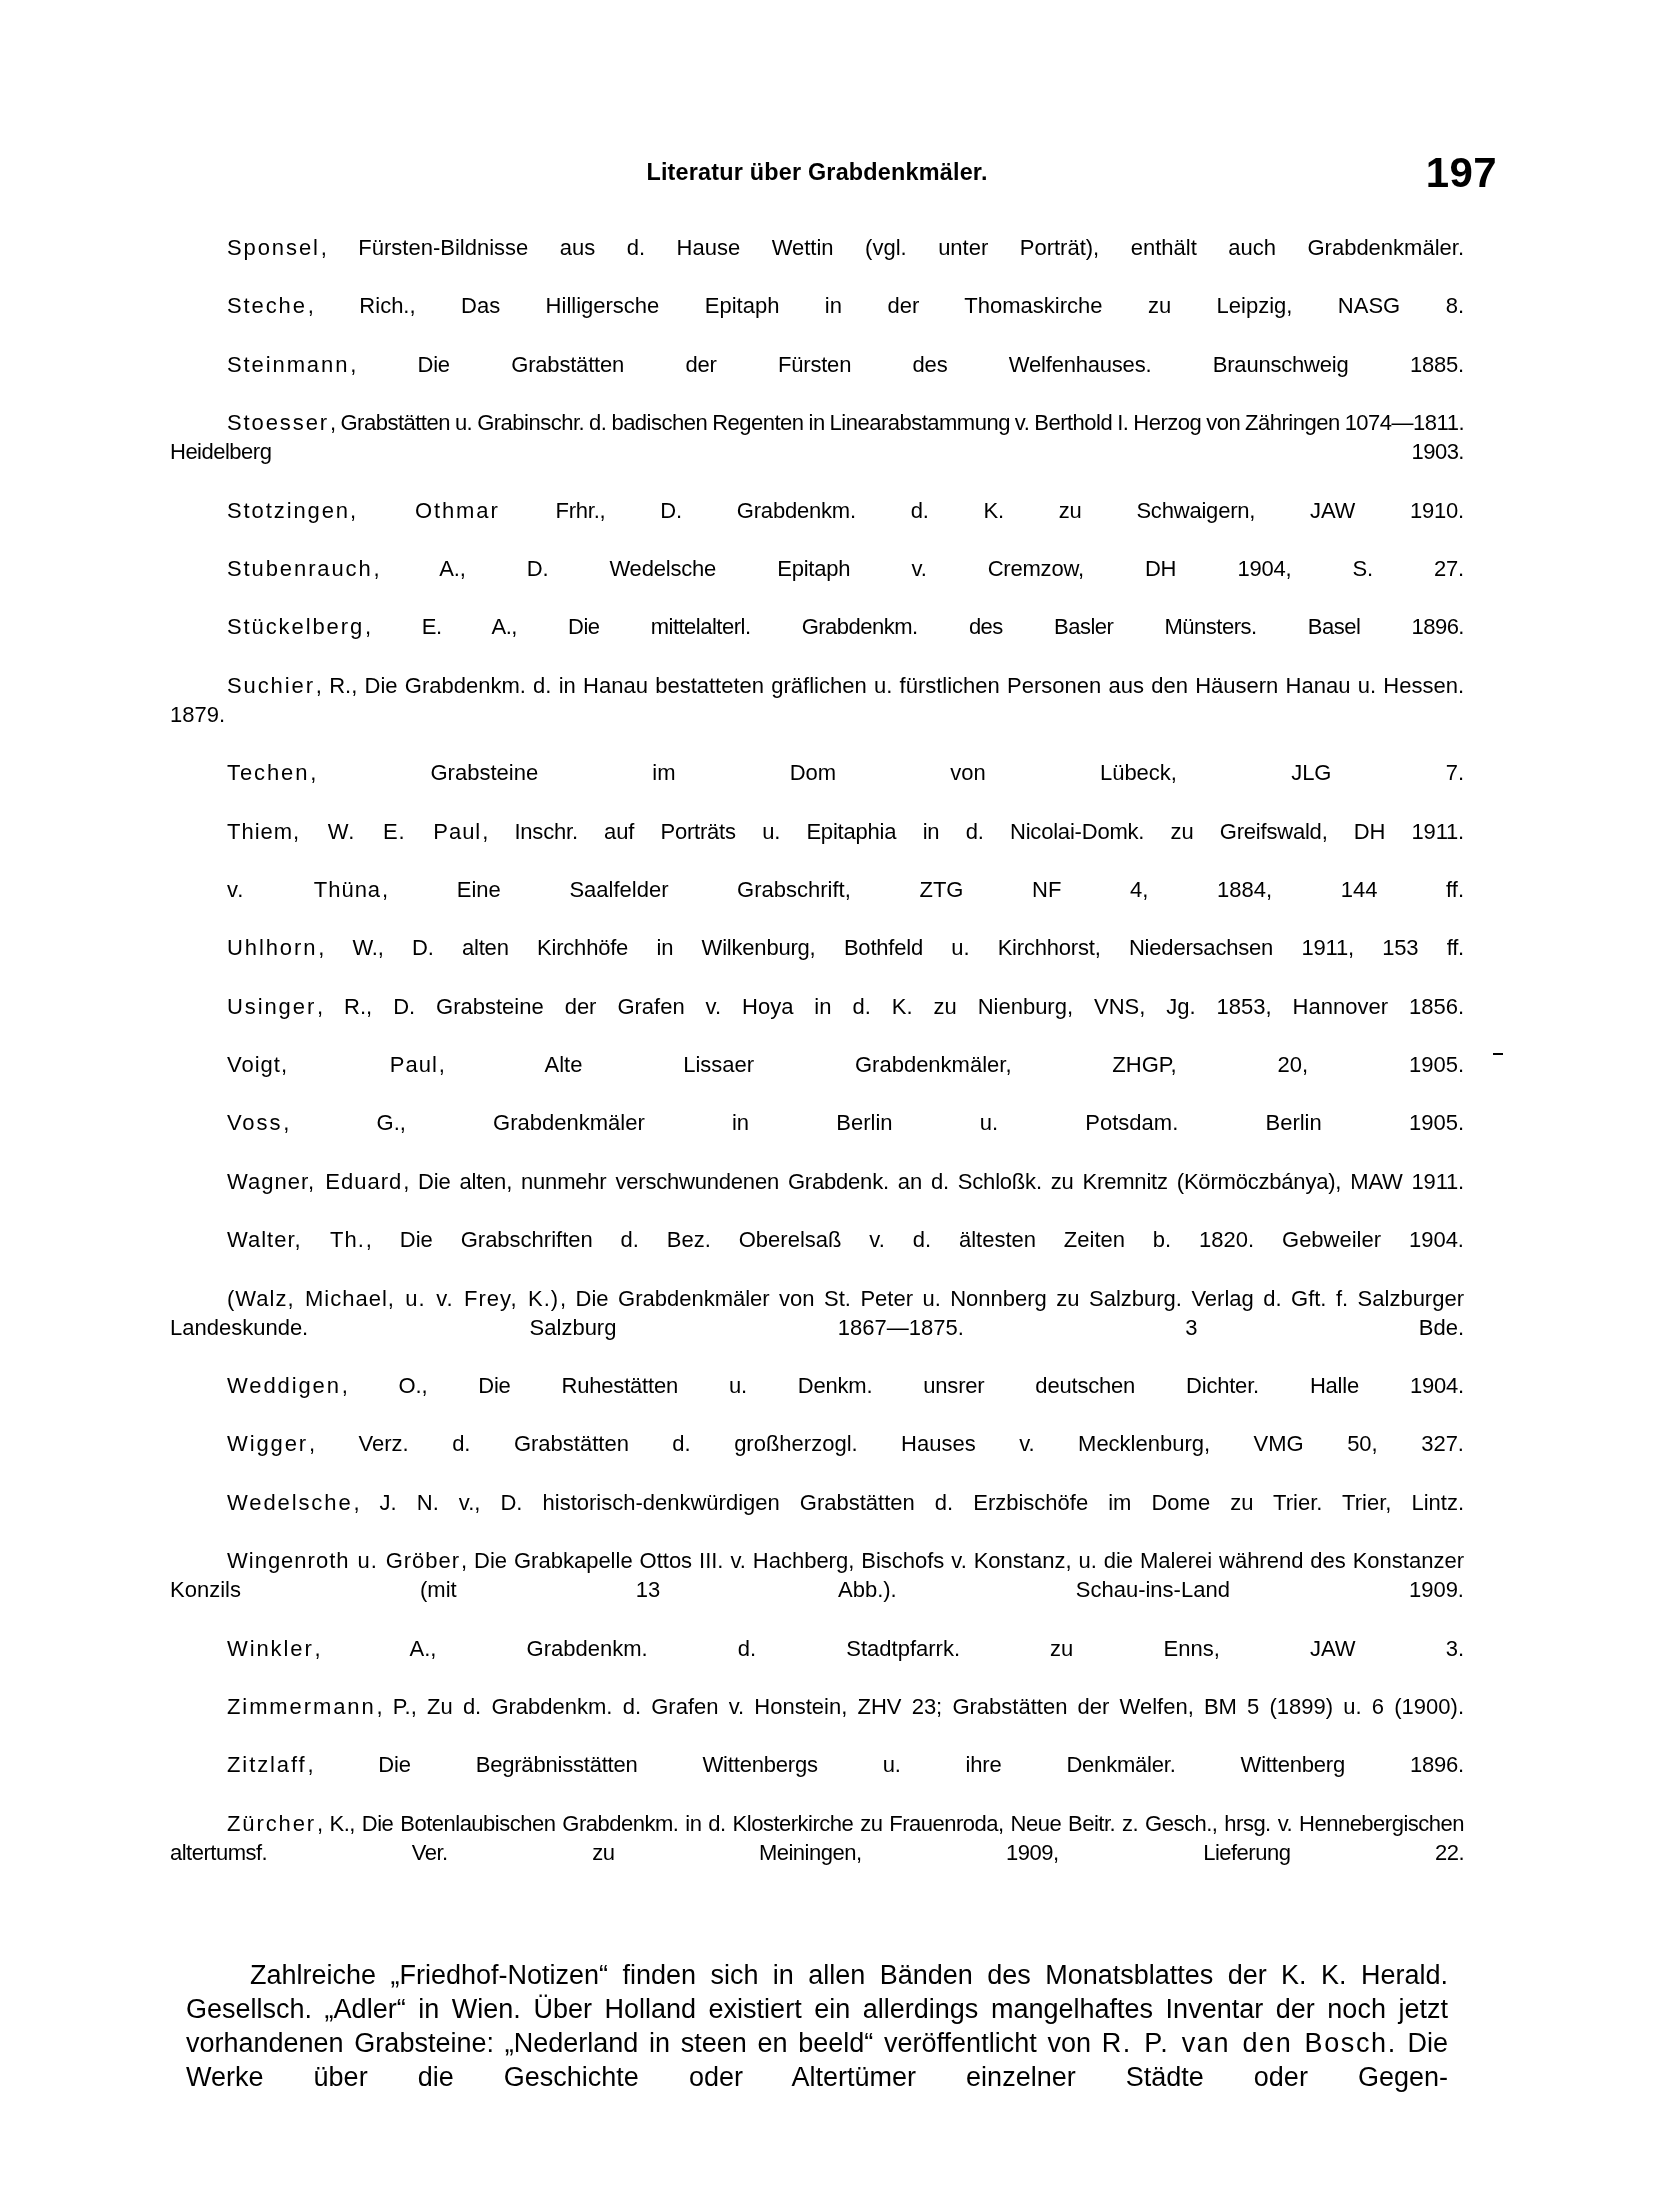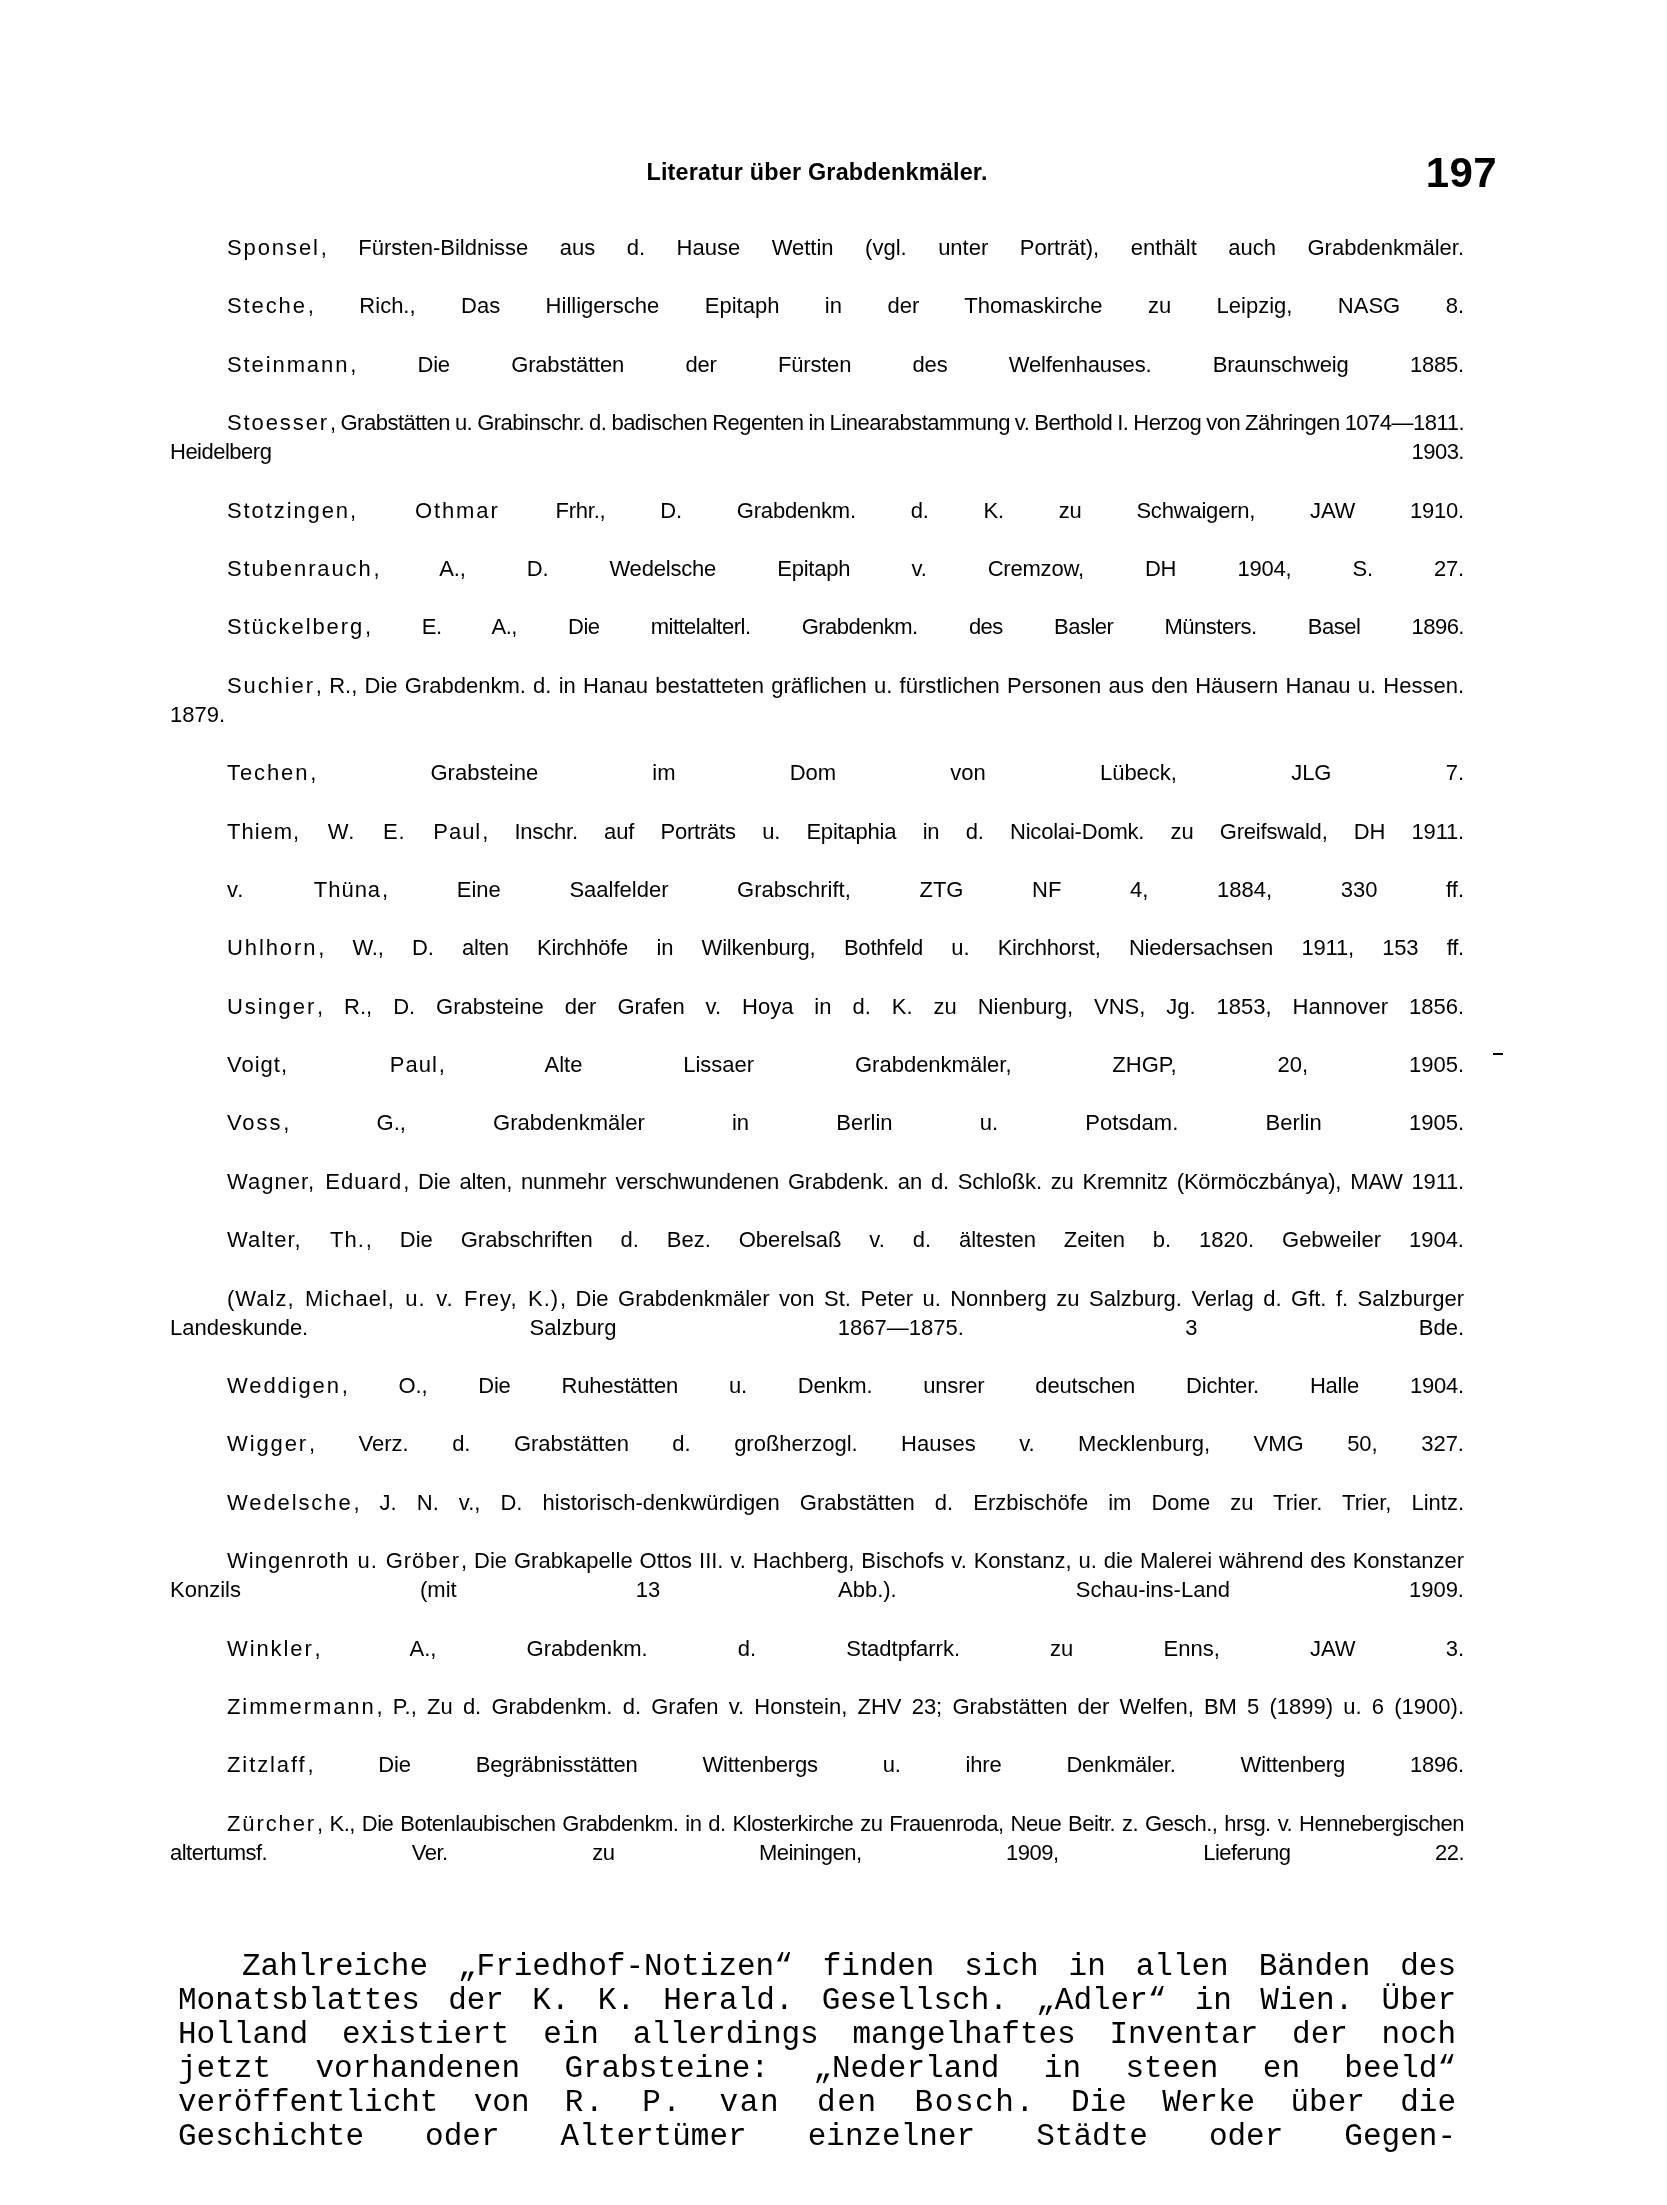--- a/index.html
+++ b/index.html
@@ -83,27 +83,27 @@
   
   .auth {
     font-weight: 400;
     letter-spacing: 1.9px;
     margin-right: 0.9px;
   }
   .auth-n { letter-spacing: 1px; }
 
   
   .closing {
-    font-family: Liberation Mono, monospace;
-    font-size: 31px;
+    font-family: Liberation Sans, sans-serif;
+    font-size: 27px;
     line-height: 34px;
     font-weight: 400;
     text-align: justify;
     text-indent: 64px;
-    margin: 8px;
+    margin: 16px;
     word-spacing: 0.4px;
   }
   .closing::after {
     content: "";
     display: inline-block;
     width: 100%;
   }
   .closing .sp { letter-spacing: 1.6px; }
 
   .spacer-before-closing { height: 46px; }
@@ -145,21 +145,21 @@
     <p class="entry tight"><span class="auth">Stubenrauch</span><span>, A., D. Wedelsche Epitaph v. Cremzow, DH 1904, S. 27.</span></p>
 
     <p class="entry vtight"><span class="auth">Stückelberg</span><span>, E. A., Die mittelalterl. Grabdenkm. des Basler Münsters. Basel 1896.</span></p>
 
     <p class="entry"><span class="auth">Suchier</span><span>, R., Die Grabdenkm. d. in Hanau bestatteten gräflichen u. fürstlichen Personen aus den Häusern Hanau u. Hessen. 1879.</span></p>
 
     <p class="entry loose"><span class="auth">Techen</span><span>, Grabsteine im Dom von Lübeck, JLG 7.</span></p>
 
     <p class="entry tight"><span class="auth-n auth">Thiem, W. E. Paul</span><span>, Inschr. auf Porträts u. Epitaphia in d. Nicolai-Domk. zu Greifswald, DH 1911.</span></p>
 
-    <p class="entry loose"><span class="auth-n auth">v. Thüna</span><span>, Eine Saalfelder Grabschrift, ZTG NF 4, 1884, 330 ff.</span></p>
+    <p class="entry loose"><span class="auth-n auth">v. Thüna</span><span>, Eine Saalfelder Grabschrift, ZTG NF 4, 1884, 144 ff.</span></p>
 
     <p class="entry tight"><span class="auth">Uhlhorn</span><span>, W., D. alten Kirchhöfe in Wilkenburg, Bothfeld u. Kirchhorst, Niedersachsen 1911, 153 ff.</span></p>
 
     <p class="entry"><span class="auth">Usinger</span><span>, R., D. Grabsteine der Grafen v. Hoya in d. K. zu Nienburg, VNS, Jg. 1853, Hannover 1856.</span></p>
 
     <p class="entry loose"><span class="auth-n auth">Voigt, Paul</span><span>, Alte Lissaer Grabdenkmäler, ZHGP, 20, 1905.</span></p>
 
     <p class="entry loose"><span class="auth">Voss</span><span>, G., Grabdenkmäler in Berlin u. Potsdam.  Berlin 1905.</span></p>
 
     <p class="entry tight"><span class="auth-n auth">Wagner, Eduard</span><span>, Die alten, nunmehr verschwundenen Grabdenk. an d. Schloßk. zu Kremnitz (Körmöczbánya), MAW 1911.</span></p>

